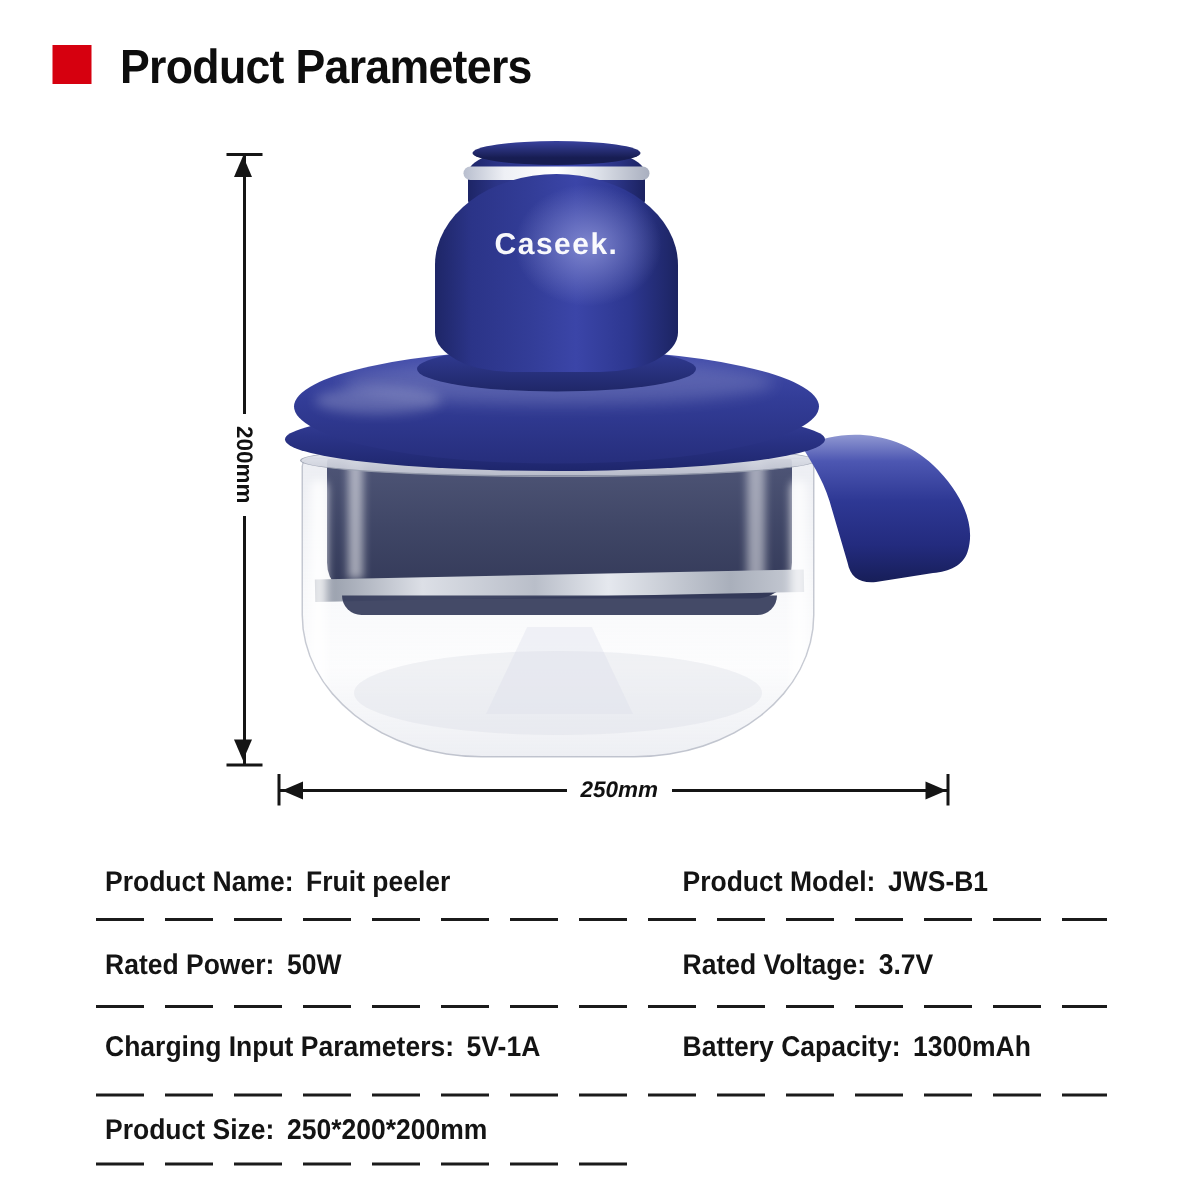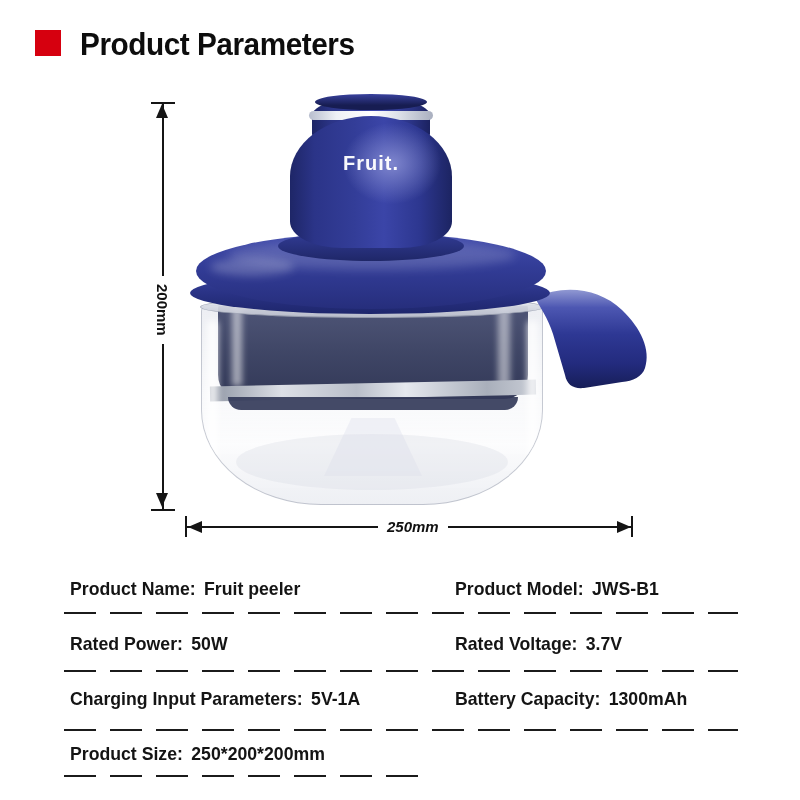--- a/index.html
+++ b/index.html
@@ -149,21 +149,21 @@
     </div>
     <div class="lid-lip"></div>
     <div class="lid-main"></div>
     <div class="lid-glint-1"></div>
     <div class="lid-glint-2"></div>
     <div class="collar"></div>
     <div class="neck-body"></div>
     <div class="neck-top"></div>
     <div class="chrome-ring"></div>
     <div class="dome"></div>
-    <div class="brand-logo">Fruit.</div>
+    <div class="brand-logo">Caseek.</div>
   </div>
 
   <div class="cell r1 c-left">
     <span class="lbl">Product Name:</span>
     <span class="val">Fruit peeler</span>
   </div>
   <div class="cell r1 c-right">
     <span class="lbl">Product Model:</span>
     <span class="val">JWS-B1</span>
   </div>

